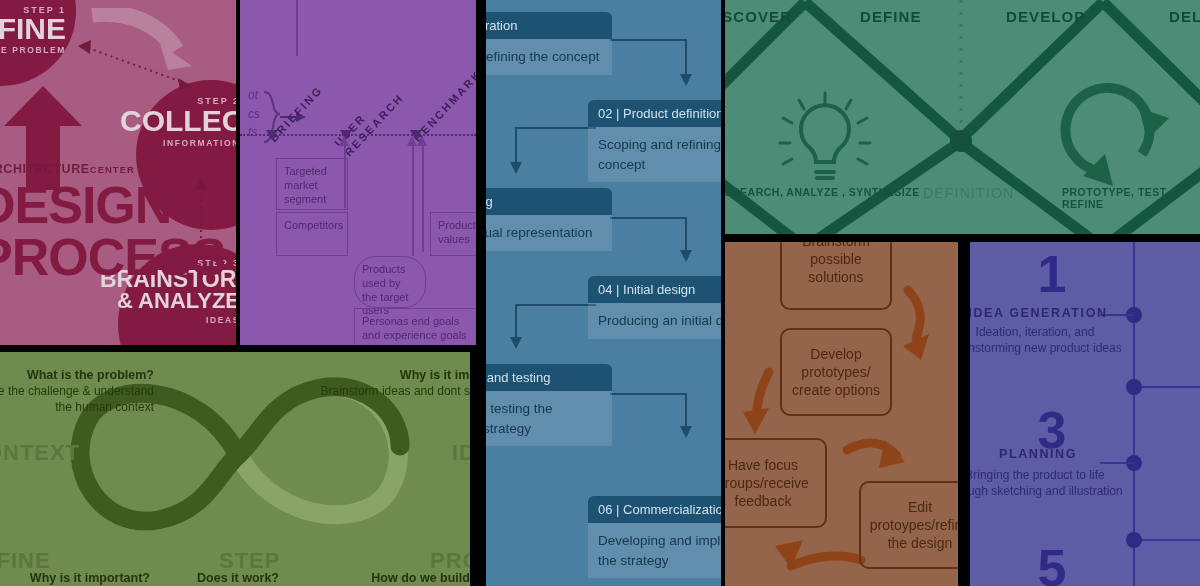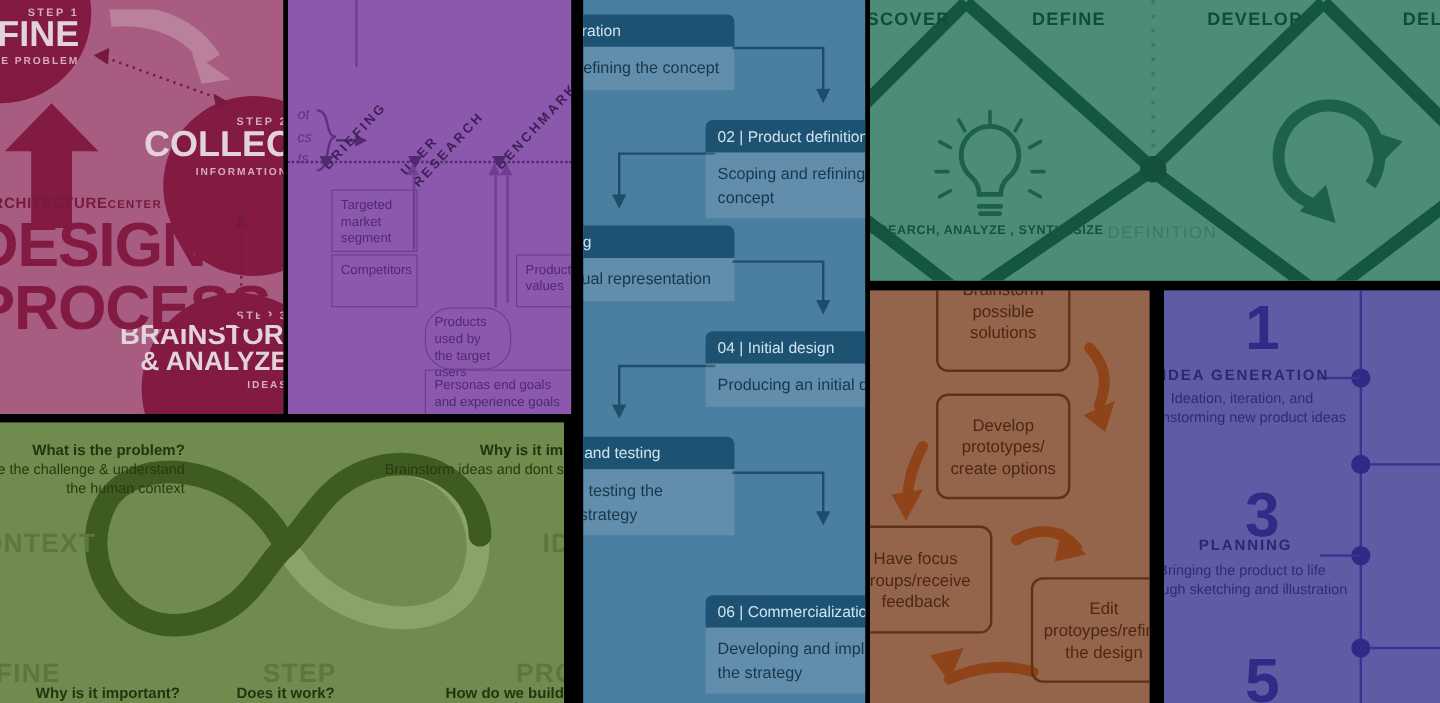--- a/index.html
+++ b/index.html
@@ -245,20 +245,21 @@
       <line x1="236" y1="0" x2="236" y2="130" stroke="#3a7a64" stroke-width="3" stroke-dasharray="3,9"></line>
     </svg>
 
     <div class="dd-label" style="left:-20px;top:8px;">DISCOVER</div>
     <div class="dd-label" style="left:135px;top:8px;">DEFINE</div>
     <div class="dd-label" style="left:281px;top:8px;">DEVELOP</div>
     <div class="dd-label" style="left:444px;top:8px;">DELIVER</div>
 
     <div class="dd-sub" style="left:-8px;top:186px;">RESEARCH, ANALYZE , SYNTHESIZE</div>
     <div class="dd-defn" style="left:198px;top:185px;">DEFINITION</div>
+    <div class="dd-sub" style="left:337px;top:186px;">PROTOTYPE, TEST, REFINE</div>
   </div>
 
   <div class="panel p-brown">
     <svg style="position:absolute;left:0;top:0;width:233px;height:344px">
       <g fill="none" stroke="#8e4418" stroke-width="9" stroke-linecap="round">
         <path d="M183,48 C200,66 196,82 191,96"></path>
         <path d="M44,130 C34,148 32,162 31,174"></path>
         <path d="M122,208 C142,196 160,200 172,214"></path>
         <path d="M66,324 C92,312 118,312 136,318"></path>
       </g>

